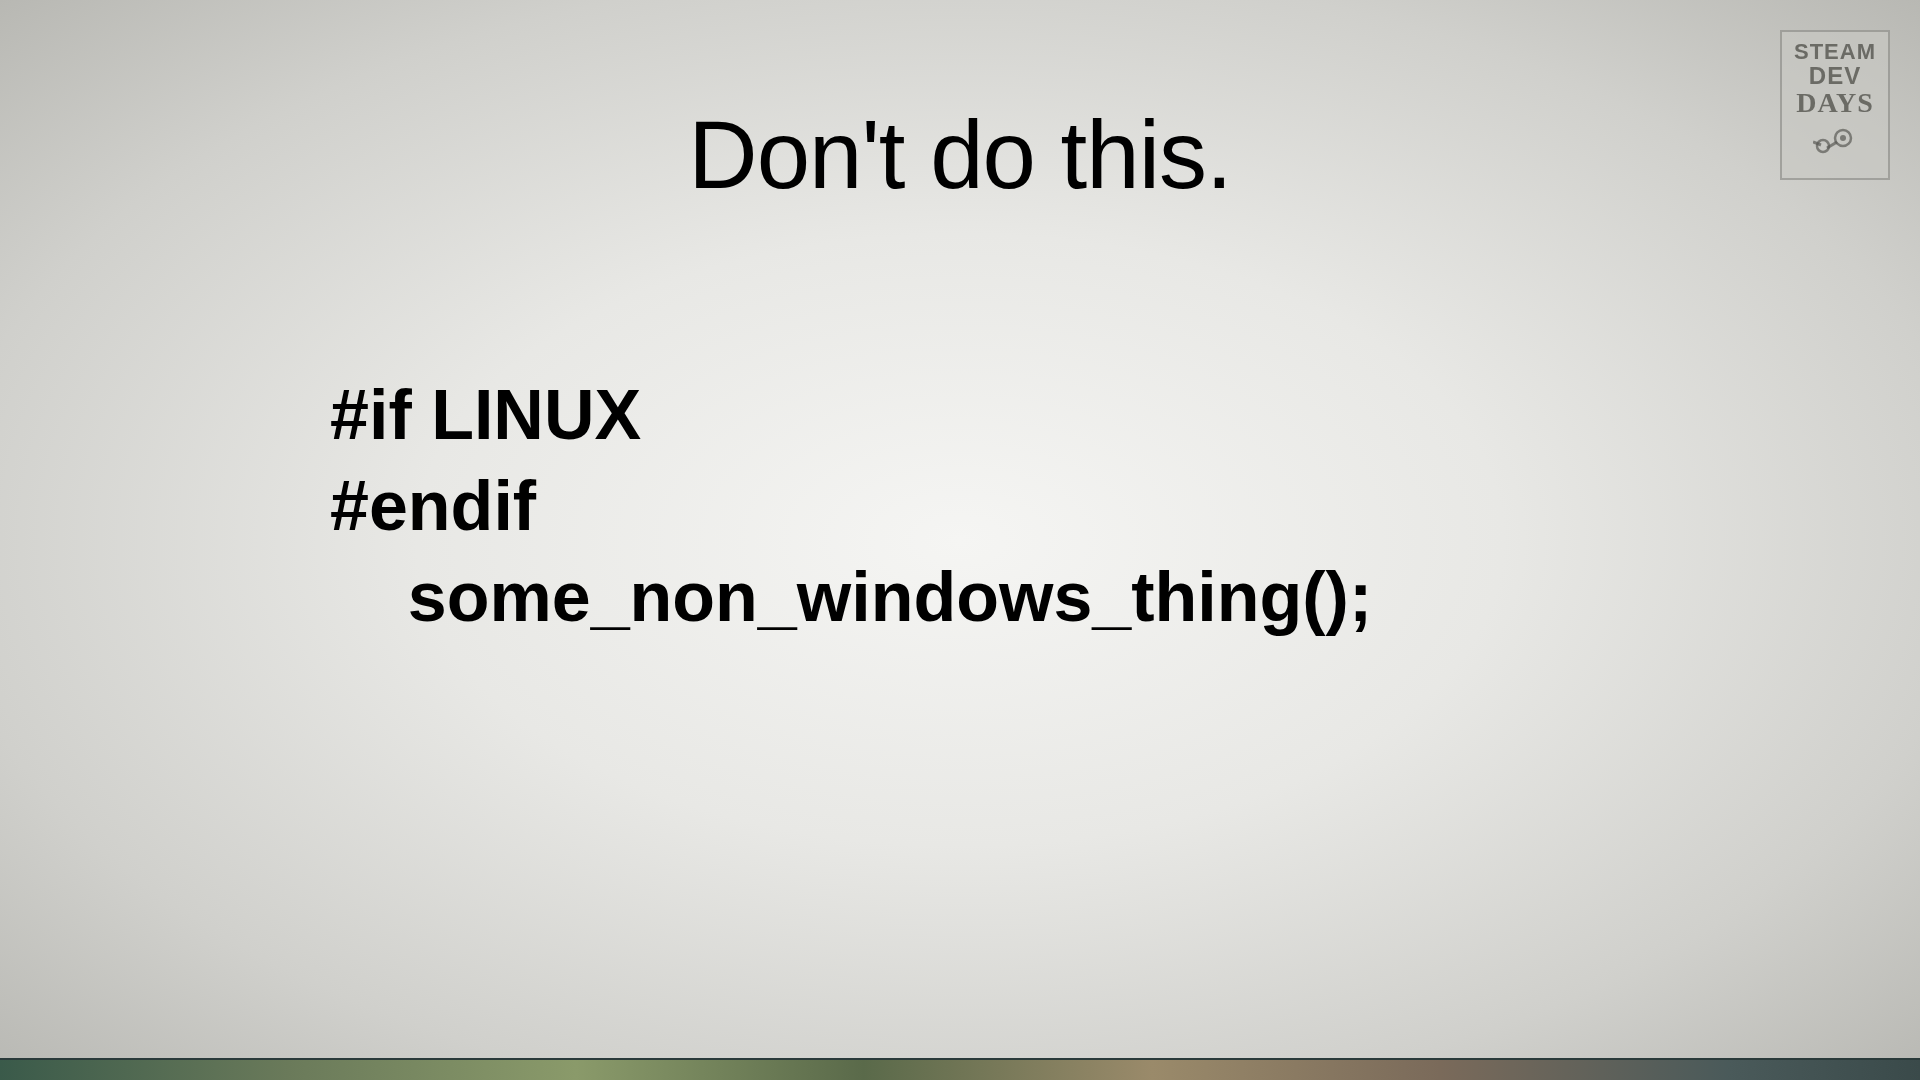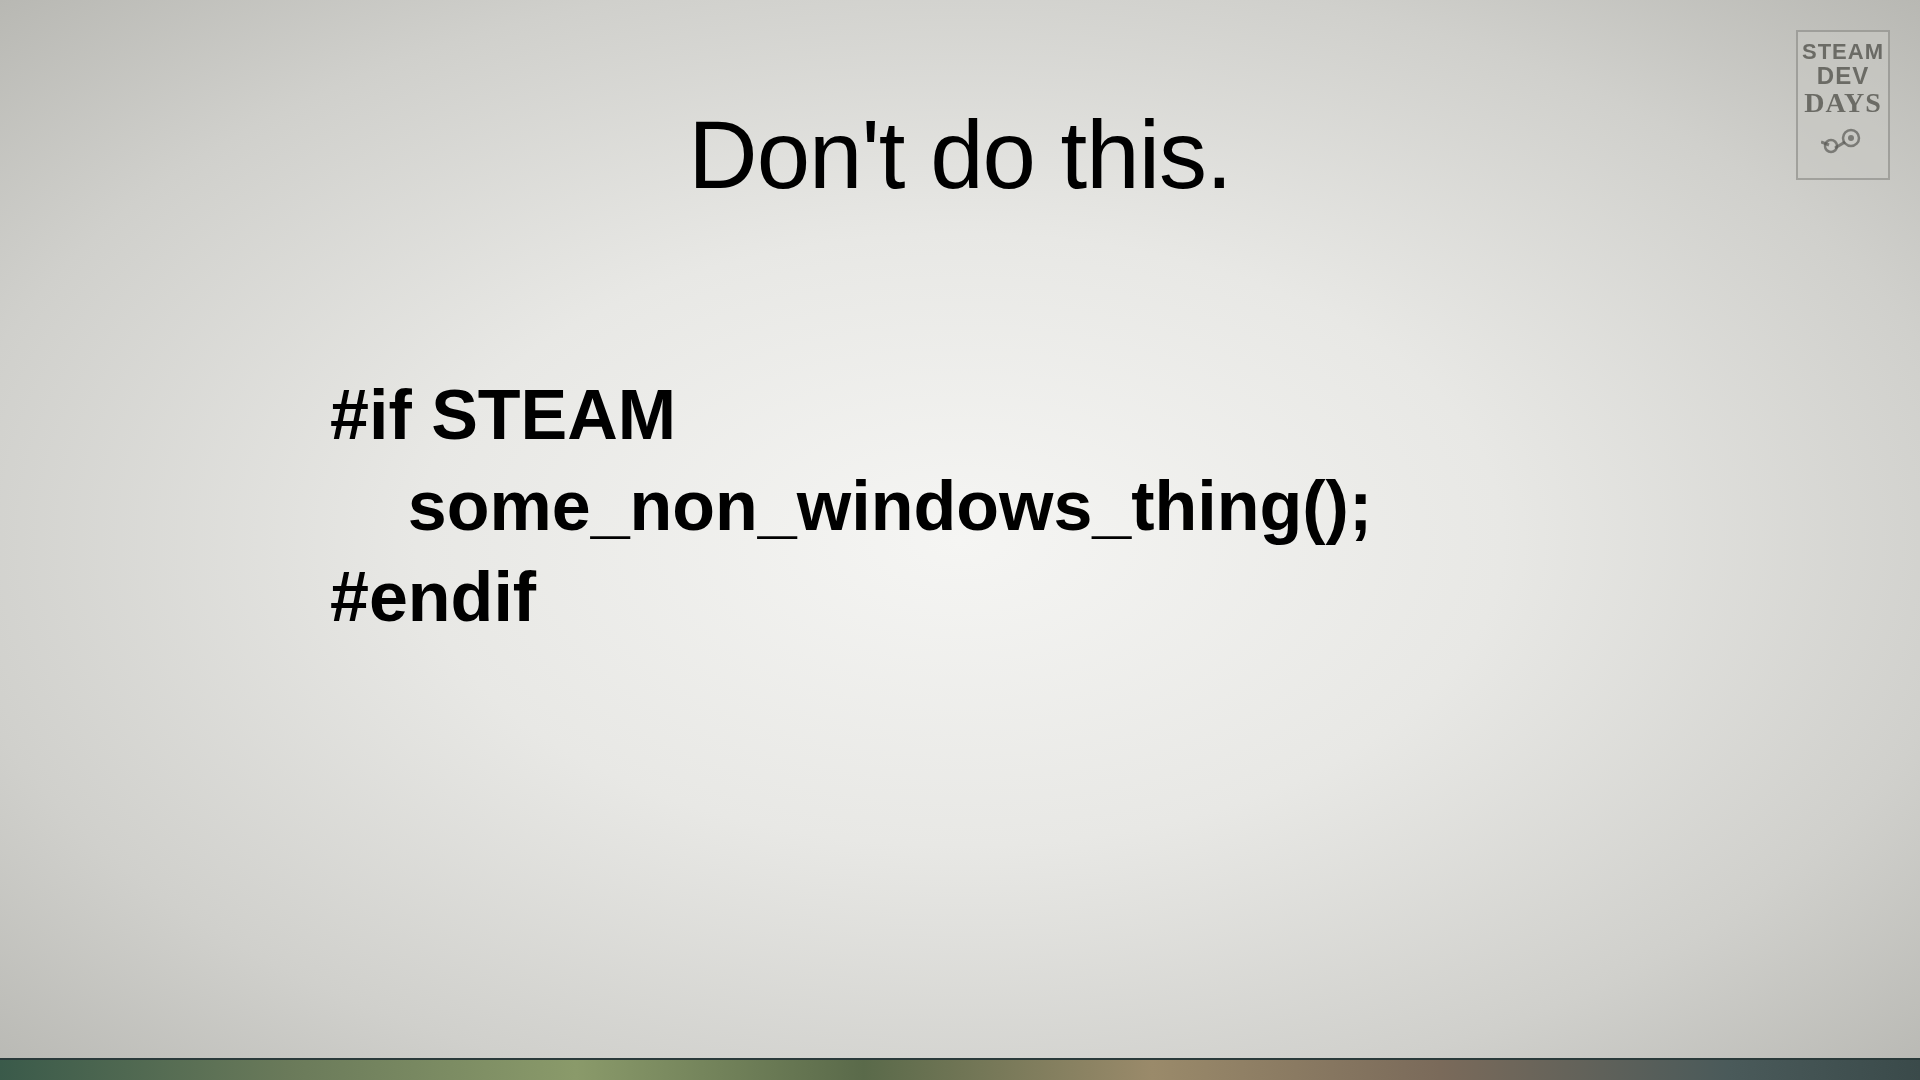--- a/index.html
+++ b/index.html
@@ -47,21 +47,21 @@
     
     .code-line {
       display: block;
       white-space: pre;
     }
     
     .logo-badge {
       position: absolute;
       top: 30px;
       right: 30px;
-      width: 94px;
+      width: 110px;
       height: 150px;
       background: rgba(200, 200, 195, 0.6);
       border: 2px solid rgba(120, 120, 115, 0.5);
       display: flex;
       flex-direction: column;
       align-items: center;
       justify-content: flex-start;
       padding: 8px 4px;
     }
     
@@ -116,23 +116,23 @@
     }
   </style>
 </head>
 <body>
 
 <div class="slide">
 
   <h1 class="slide-title">Don't do this.</h1>
 
   <div class="code-block">
-    <span class="code-line">#if STEAM</span>
+    <span class="code-line">#if LINUX</span>
+    <span class="code-line">#endif</span>
     <span class="code-line">    some_non_windows_thing();</span>
-    <span class="code-line">#endif</span>
   </div>
 
   <div class="logo-badge">
     <div class="logo-text-line logo-line-1">STEAM</div>
     <div class="logo-text-line logo-line-2">DEV</div>
     <div class="logo-text-line logo-line-3">DAYS</div>
     <div class="steam-icon">
       <svg viewBox="0 0 44 28">
         <circle cx="10" cy="18" r="6" fill="none" stroke="rgba(90,90,85,0.7)" stroke-width="2.5"></circle>
         <circle cx="30" cy="10" r="8" fill="none" stroke="rgba(90,90,85,0.7)" stroke-width="2.5"></circle>

